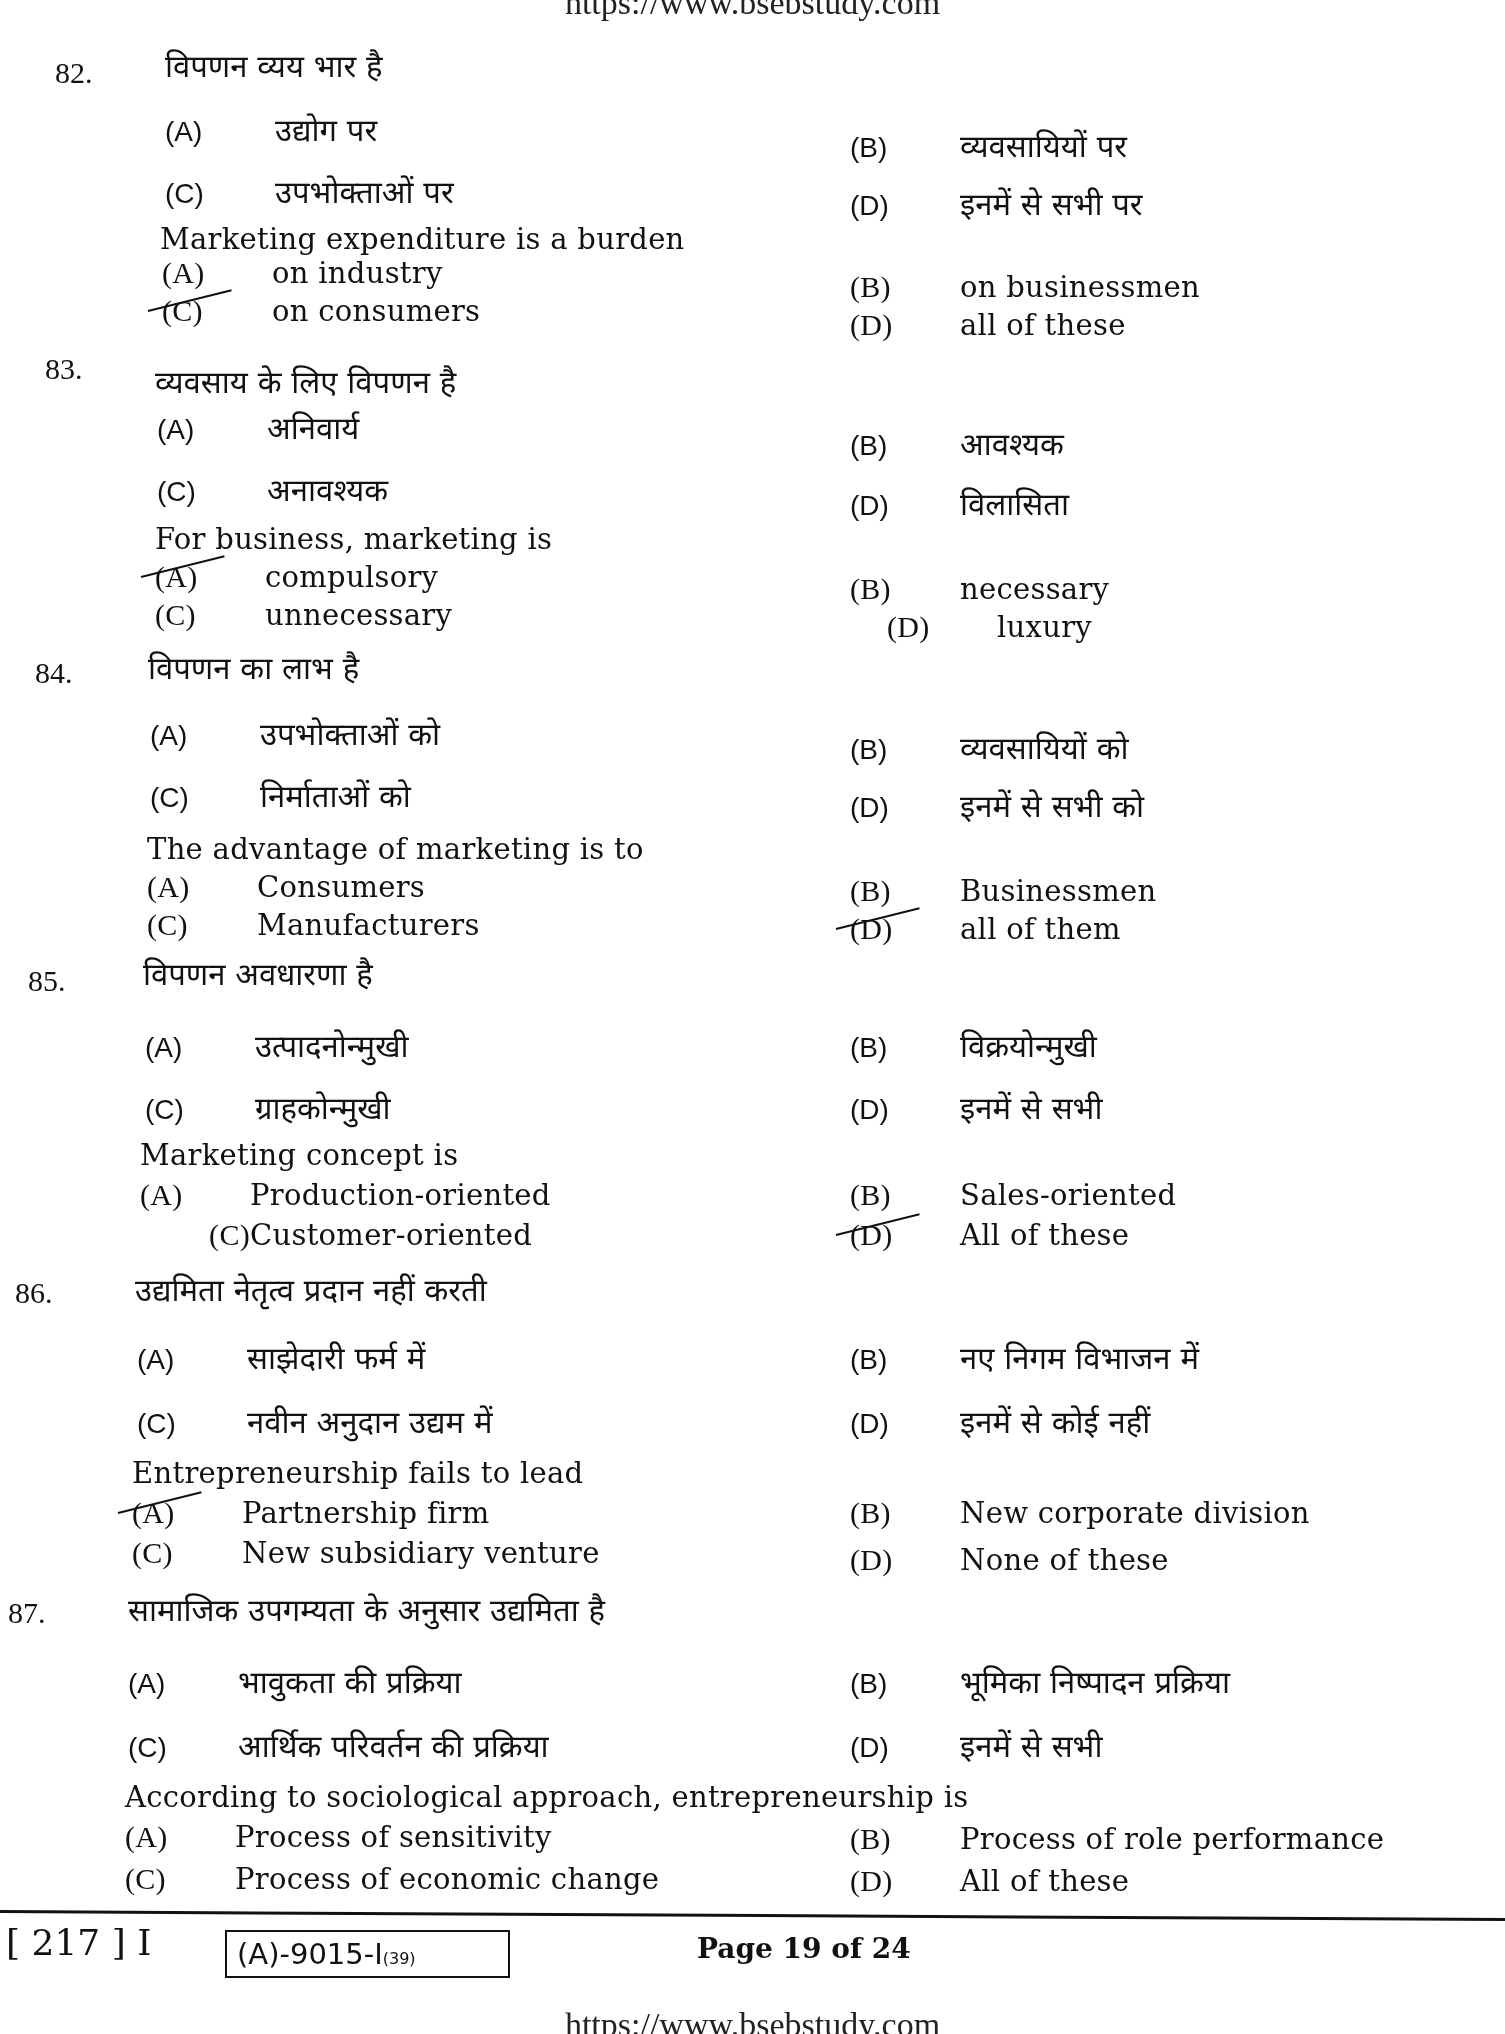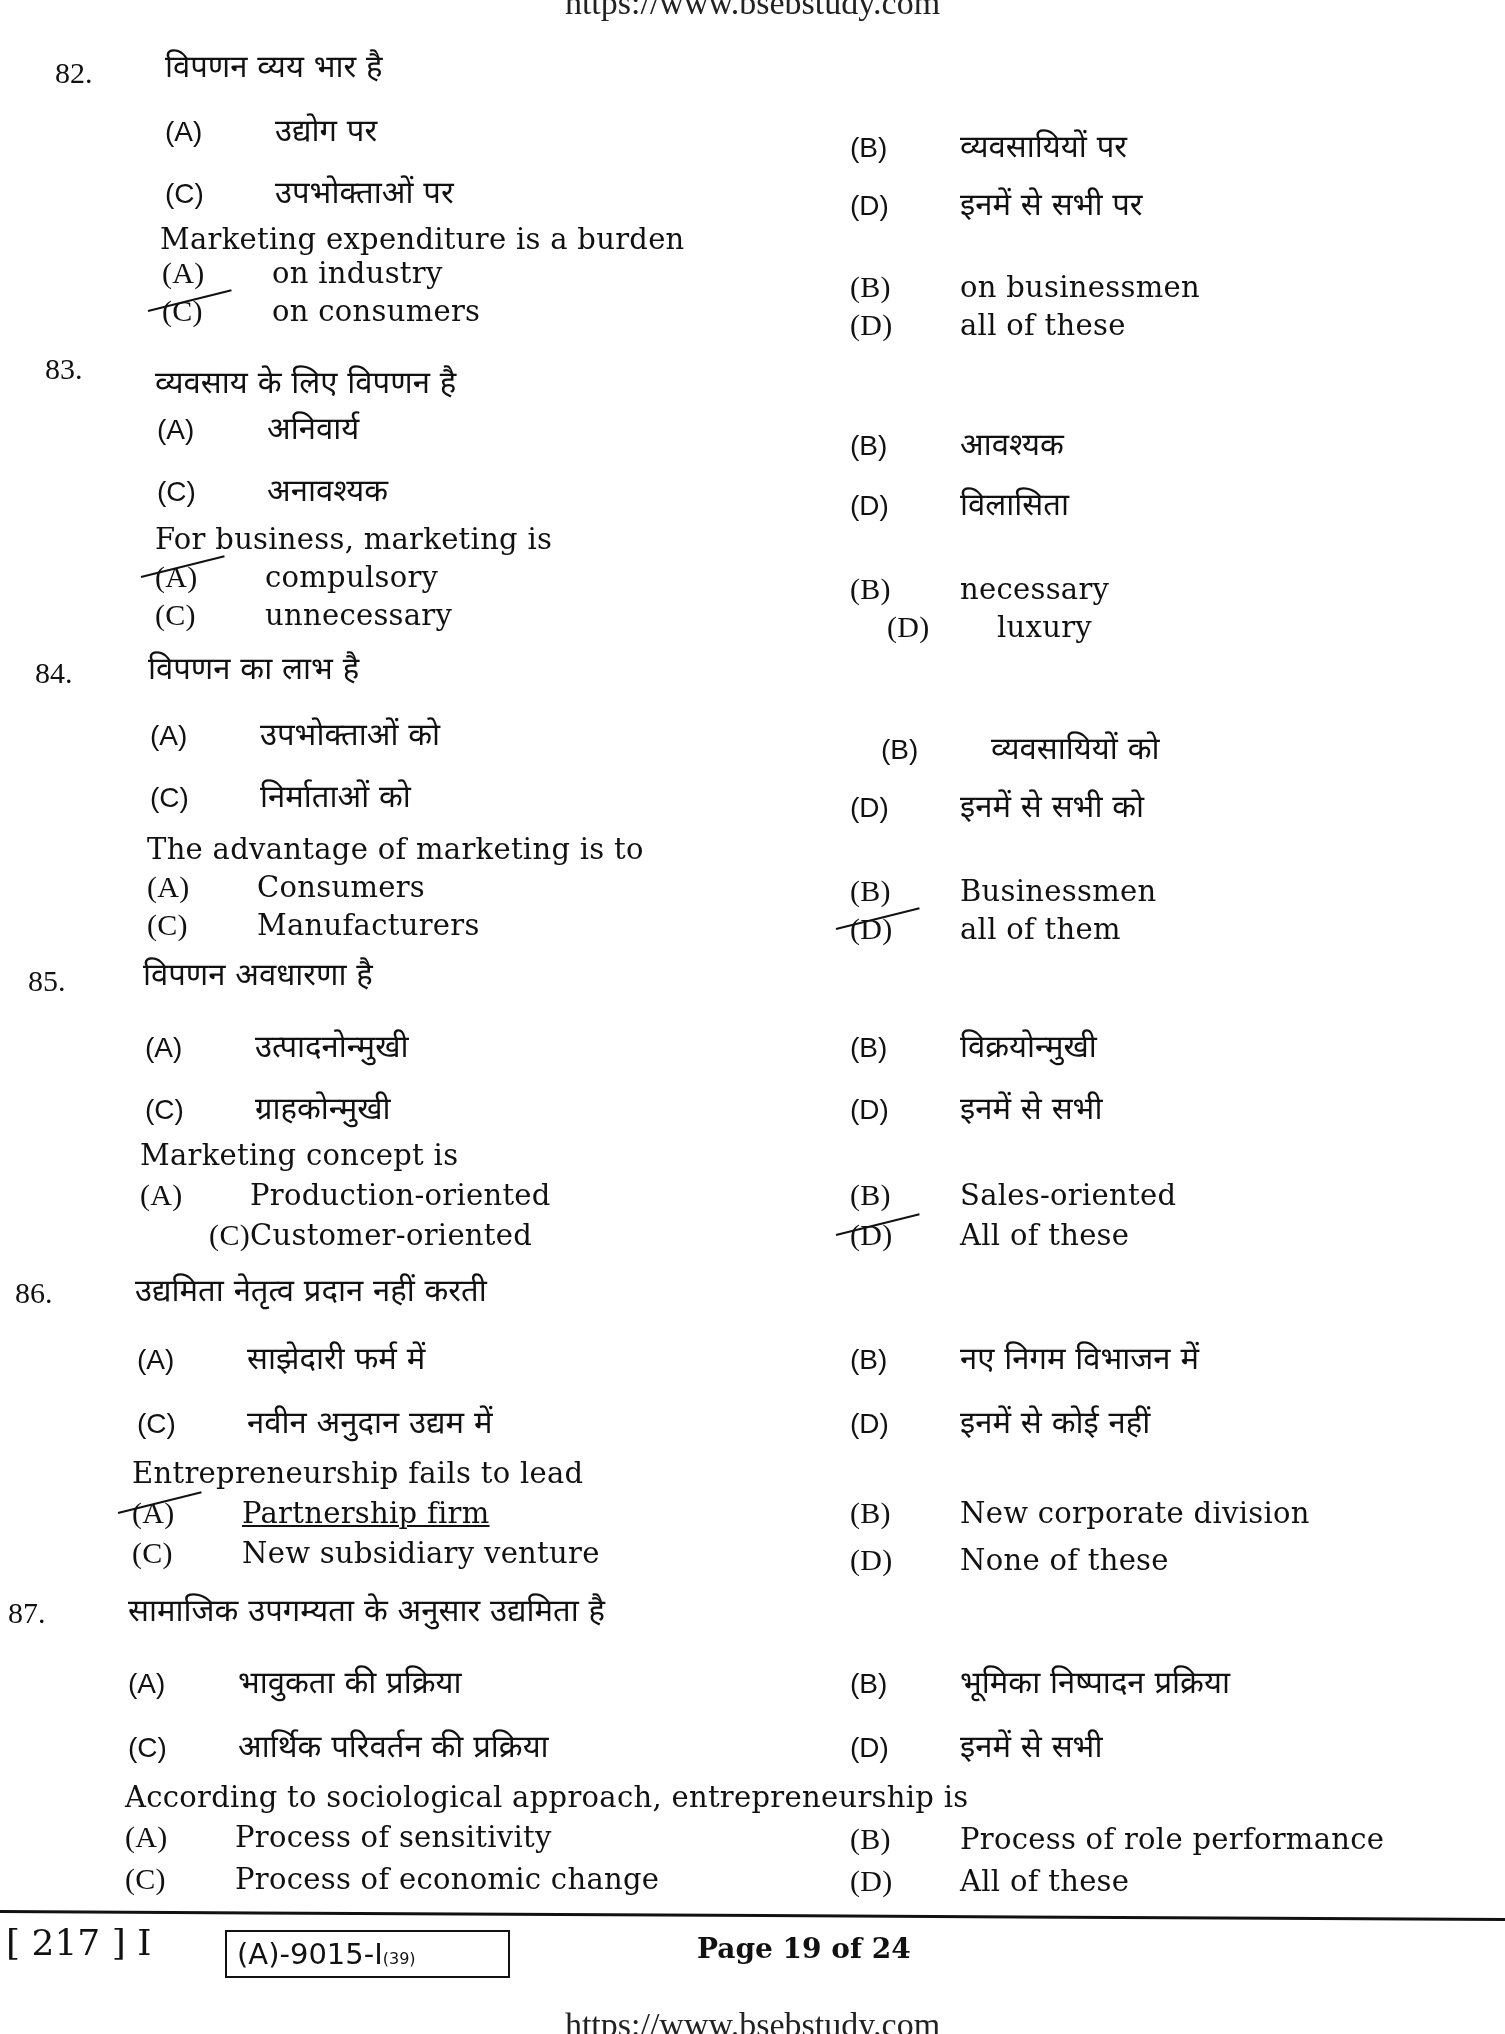--- a/index.html
+++ b/index.html
@@ -69,21 +69,21 @@
   <div class="abs eng" style="left:155px;top:560px;"><span class="opt-label lbl-e marked">(A)</span><span>compulsory</span></div>
   <div class="abs eng" style="left:850px;top:572px;"><span class="opt-label lbl-e">(B)</span><span>necessary</span></div>
   <div class="abs eng" style="left:155px;top:598px;"><span class="opt-label lbl-e">(C)</span><span>unnecessary</span></div>
   <div class="abs eng" style="left:850px;top:610px;margin-left:37px;"><span class="opt-label lbl-e">(D)</span><span>luxury</span></div>
 </div>
 
 <div>
   <div class="abs qnum" style="left:35px;top:656px;">84.</div>
   <div class="abs hindi" style="left:148px;top:646px;">विपणन का लाभ है</div>
   <div class="abs hindi" style="left:150px;top:712px;"><span class="opt-label lbl">(A)</span><span>उपभोक्ताओं को</span></div>
-  <div class="abs hindi" style="left:850px;top:726px;margin-left:31px;"><span class="opt-label lbl">(B)</span><span>व्यवसायियों को</span></div>
+  <div class="abs hindi" style="left:850px;top:726px;"><span class="opt-label lbl">(B)</span><span>व्यवसायियों को</span></div>
   <div class="abs hindi" style="left:150px;top:774px;"><span class="opt-label lbl">(C)</span><span>निर्माताओं को</span></div>
   <div class="abs hindi" style="left:850px;top:784px;"><span class="opt-label lbl">(D)</span><span>इनमें से सभी को</span></div>
   <div class="abs eng" style="left:147px;top:832px;">The advantage of marketing is to</div>
   <div class="abs eng" style="left:147px;top:870px;"><span class="opt-label lbl-e">(A)</span><span>Consumers</span></div>
   <div class="abs eng" style="left:850px;top:874px;"><span class="opt-label lbl-e">(B)</span><span>Businessmen</span></div>
   <div class="abs eng" style="left:147px;top:908px;"><span class="opt-label lbl-e">(C)</span><span>Manufacturers</span></div>
   <div class="abs eng" style="left:850px;top:912px;"><span class="opt-label lbl-e marked">(D)</span><span>all of them</span></div>
 </div>
 
 <div>
@@ -101,21 +101,21 @@
 </div>
 
 <div>
   <div class="abs qnum" style="left:15px;top:1276px;">86.</div>
   <div class="abs hindi" style="left:135px;top:1268px;">उद्यमिता नेतृत्व प्रदान नहीं करती</div>
   <div class="abs hindi" style="left:137px;top:1336px;"><span class="opt-label lbl">(A)</span><span>साझेदारी फर्म में</span></div>
   <div class="abs hindi" style="left:850px;top:1336px;"><span class="opt-label lbl">(B)</span><span>नए निगम विभाजन में</span></div>
   <div class="abs hindi" style="left:137px;top:1400px;"><span class="opt-label lbl">(C)</span><span>नवीन अनुदान उद्यम में</span></div>
   <div class="abs hindi" style="left:850px;top:1400px;"><span class="opt-label lbl">(D)</span><span>इनमें से कोई नहीं</span></div>
   <div class="abs eng" style="left:132px;top:1456px;">Entrepreneurship fails to lead</div>
-  <div class="abs eng" style="left:132px;top:1496px;text-decoration:underline;"><span class="opt-label lbl-e marked">(A)</span><span>Partnership firm</span></div>
+  <div class="abs eng" style="left:132px;top:1496px;"><span class="opt-label lbl-e marked">(A)</span><span>Partnership firm</span></div>
   <div class="abs eng" style="left:850px;top:1496px;"><span class="opt-label lbl-e">(B)</span><span>New corporate division</span></div>
   <div class="abs eng" style="left:132px;top:1536px;"><span class="opt-label lbl-e">(C)</span><span>New subsidiary venture</span></div>
   <div class="abs eng" style="left:850px;top:1536px;margin-top:7px;"><span class="opt-label lbl-e">(D)</span><span>None of these</span></div>
 </div>
 
 <div>
   <div class="abs qnum" style="left:8px;top:1596px;">87.</div>
   <div class="abs hindi" style="left:128px;top:1588px;">सामाजिक उपगम्यता के अनुसार उद्यमिता है</div>
   <div class="abs hindi" style="left:128px;top:1660px;"><span class="opt-label lbl">(A)</span><span>भावुकता की प्रक्रिया</span></div>
   <div class="abs hindi" style="left:850px;top:1660px;"><span class="opt-label lbl">(B)</span><span>भूमिका निष्पादन प्रक्रिया</span></div>

